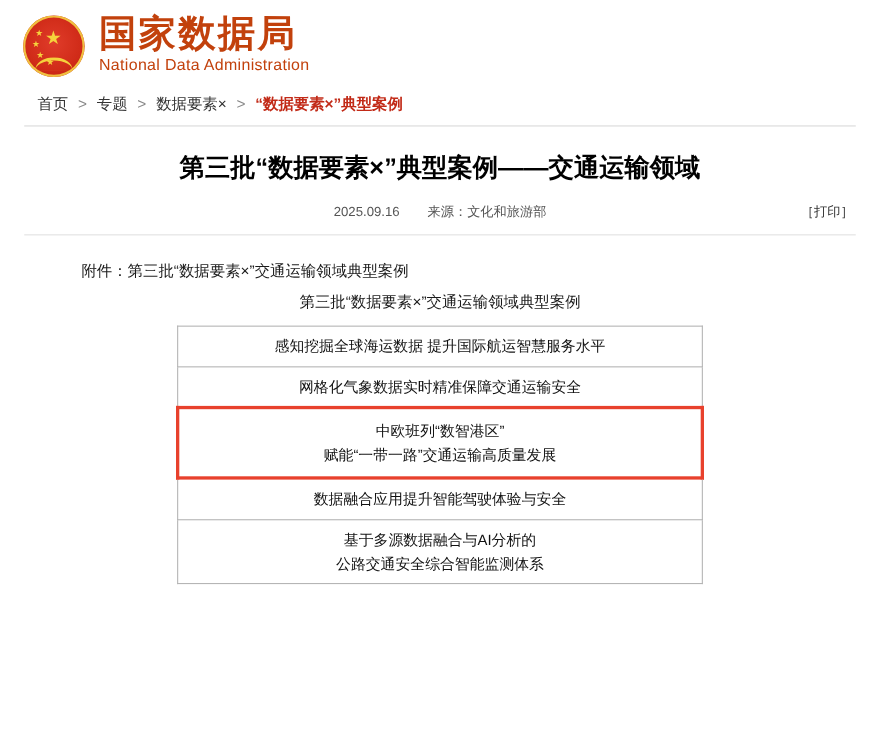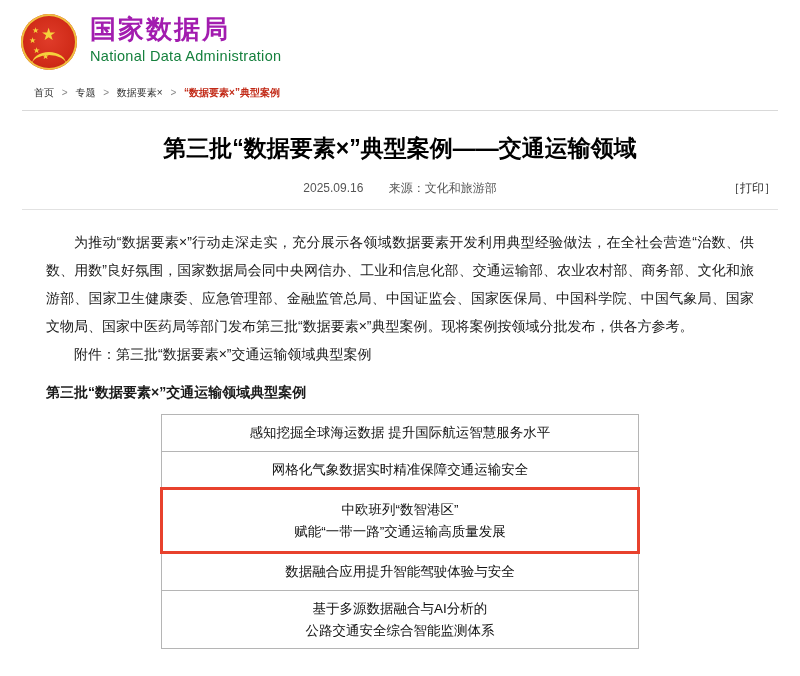--- a/index.html
+++ b/index.html
@@ -64,37 +64,37 @@
     border-top: 3px solid #f5d23c;
     border-radius: 50% / 100% 100% 0 0;
   }
 
   .brand {
     display: flex;
     flex-direction: column;
     justify-content: center;
   }
   .brand-cn {
-    font-size: 26px;
+    font-size: 34px;
     font-weight: 700;
     letter-spacing: 2px;
-    color: #a21caf;
+    color: #c2410c;
     line-height: 1.05;
-    font-family: Liberation Mono, monospace;
+    font-family: Liberation Sans, sans-serif;
   }
   .brand-en {
     font-size: 14.5px;
-    color: #15803d;
+    color: #c2410c;
     letter-spacing: 0.3px;
     margin-top: 3px;
   }
 
   
   .breadcrumb {
-    font-size: 10px;
+    font-size: 14px;
     color: #333;
     padding: 8px 0 10px 34px;
   }
   .breadcrumb a { color: #333; text-decoration: none; }
   .breadcrumb .sep { color: #888; margin: 0 5px; }
   .breadcrumb .current {
     color: #c22a17;
     font-weight: 700;
   }
   .rule {
@@ -140,24 +140,23 @@
     padding: 18px 46px 0 46px;
     font-size: 14px;
     line-height: 2.0;
     color: #1a1a1a;
     text-align: justify;
   }
   .article p { margin: 0; }
   .indent { text-indent: 2em; }
 
   .table-caption {
-    text-align: left;
-    font-weight: 700;
+    text-align: center;
+    font-weight: 400;
     font-size: 14px;
-    margin-top: 10px;
     margin-bottom: 8px;
   }
 
   
   .case-table {
     width: 480px;
     margin: 0 auto;
     border-collapse: collapse;
     font-size: 13.5px;
   }
@@ -210,21 +209,20 @@
   <div class="title">第三批“数据要素×”典型案例——交通运输领域</div>
 
   <div class="meta-row">
     <span class="date">2025.09.16</span>
     <span>来源：文化和旅游部</span>
     <span class="print-link">［打印］</span>
   </div>
   <div class="meta-rule"></div>
 
   <div class="article">
-    <p class="indent">为推动“数据要素×”行动走深走实，充分展示各领域数据要素开发利用典型经验做法，在全社会营造“治数、供数、用数”良好氛围，国家数据局会同中央网信办、工业和信息化部、交通运输部、农业农村部、商务部、文化和旅游部、国家卫生健康委、应急管理部、金融监管总局、中国证监会、国家医保局、中国科学院、中国气象局、国家文物局、国家中医药局等部门发布第三批“数据要素×”典型案例。现将案例按领域分批发布，供各方参考。</p>
     <p class="indent">附件：第三批“数据要素×”交通运输领域典型案例</p>
 
     <div class="table-caption">第三批“数据要素×”交通运输领域典型案例</div>
 
     <table class="case-table">
       <tbody>
         <tr>
           <td>感知挖掘全球海运数据 提升国际航运智慧服务水平</td>
         </tr>
         <tr>

